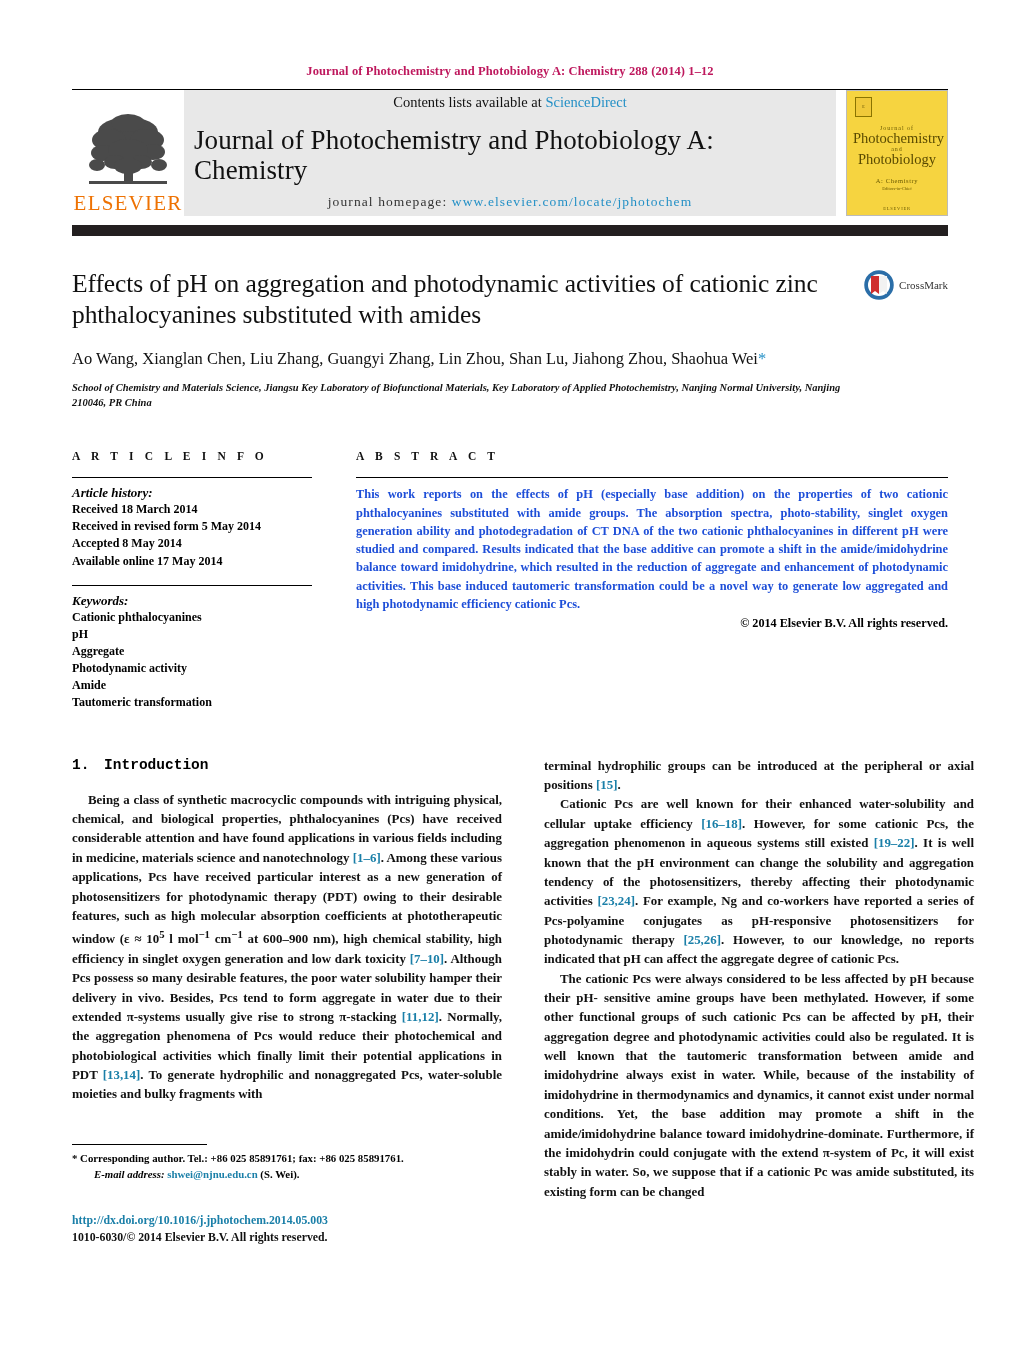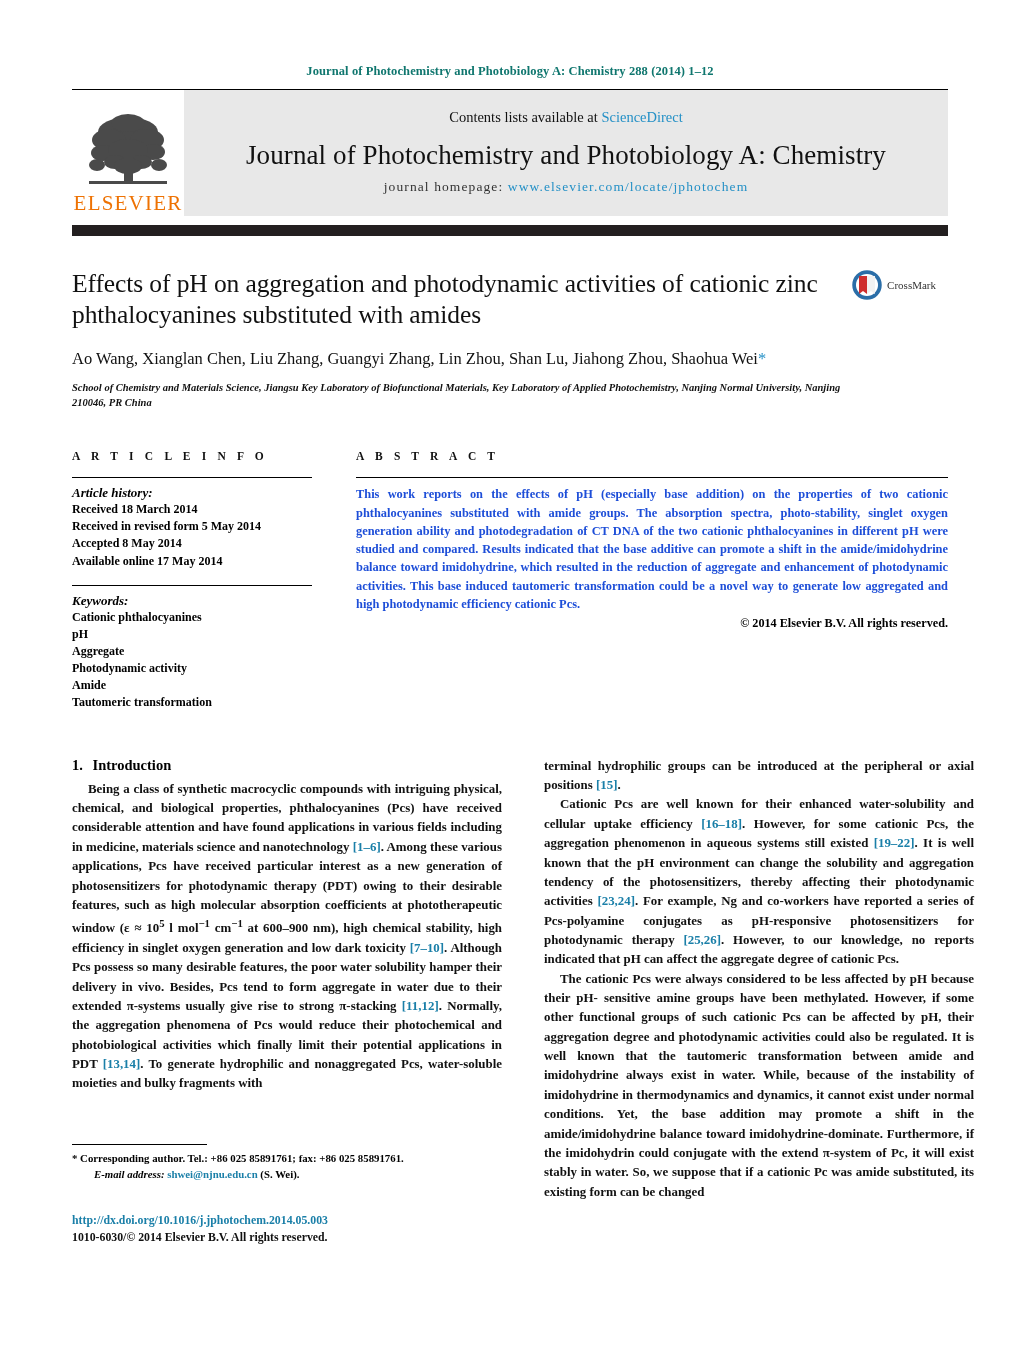--- a/index.html
+++ b/index.html
@@ -11,21 +11,21 @@
     font-family: "Liberation Serif", serif;
     color: #000;
     position: relative;
     overflow: hidden;
   }
   .page { position: relative; width: 1020px; height: 1351px; padding: 0; }
 
   
   .running-head {
     text-align: center;
-    color: #0f766e;
+    color: #be185d;
     font-family: "Liberation Serif", serif;
     font-size: 12.5px;
     font-weight: bold;
     letter-spacing: 0.1px;
     padding-top: 64px;
   }
   .rule-top {
     margin: 10px 72px 0 72px;
     border-top: 1.6px solid #000;
   }
@@ -115,21 +115,21 @@
   .article-title {
     font-size: 25.5px;
     line-height: 1.22;
     font-weight: normal;
     margin: 0;
     max-width: 790px;
     color: #111;
     letter-spacing: -0.1px;
   }
   .crossmark {
-    position: absolute; right: 12px; top: 2px;
+    position: absolute; right: 0; top: 2px;
     display: flex; align-items: center; gap: 5px;
   }
   .crossmark-label { font-size: 11px; color: #333; font-family: "Liberation Serif", serif; }
   .authors {
     margin-top: 18px;
     font-size: 16.5px;
     line-height: 1.38;
     color: #111;
     max-width: 760px;
   }
@@ -175,21 +175,22 @@
   
   .body-cols {
     margin: 46px 72px 0 72px;
     display: flex;
     gap: 42px;
   }
   .bcol { width: 430px; flex: 0 0 430px; }
   .sec-title {
     font-size: 14.5px;
     font-weight: bold;
-    margin: 0 0 6px 0;
+    margin: 0 0 18px 0;
+    font-family: Liberation Mono, monospace;
   }
   .para {
     font-size: 12.9px;
     line-height: 1.5;
     text-align: justify;
     font-weight: bold;
     color: #111;
     margin: 0;
     text-indent: 16px;
   }
@@ -249,20 +250,33 @@
       <div class="contents-line">
         <span>Contents lists available at </span><span class="sd">ScienceDirect</span>
       </div>
       <div class="journal-title">Journal of Photochemistry and Photobiology A: Chemistry</div>
       <div class="homepage-line">
         <span>journal homepage:</span>
         <span class="url">www.elsevier.com/locate/jphotochem</span>
       </div>
     </div>
 
+    <div class="cover-thumb">
+
+      <div class="cover-inner">
+        <div class="cover-badge">E</div>
+        <div class="cover-line cover-sm">Journal of</div>
+        <div class="cover-line cover-lg">Photochemistry</div>
+        <div class="cover-line cover-and">and</div>
+        <div class="cover-line cover-lg">Photobiology</div>
+        <div class="cover-line cover-sub">A: Chemistry</div>
+        <div class="cover-line cover-sub2">Editors-in-Chief</div>
+      </div>
+      <div class="cover-foot">ELSEVIER</div>
+    </div>
   </div>
 
   <div class="black-bar"></div>
 
   <div class="title-block">
     <h1 class="article-title">Effects of pH on aggregation and photodynamic activities of cationic zinc phthalocyanines substituted with amides</h1>
 
     <div class="crossmark">
       <svg width="30" height="30" viewBox="0 0 30 30">
         <circle cx="15" cy="15" r="14" fill="#2b6ea8"></circle>

